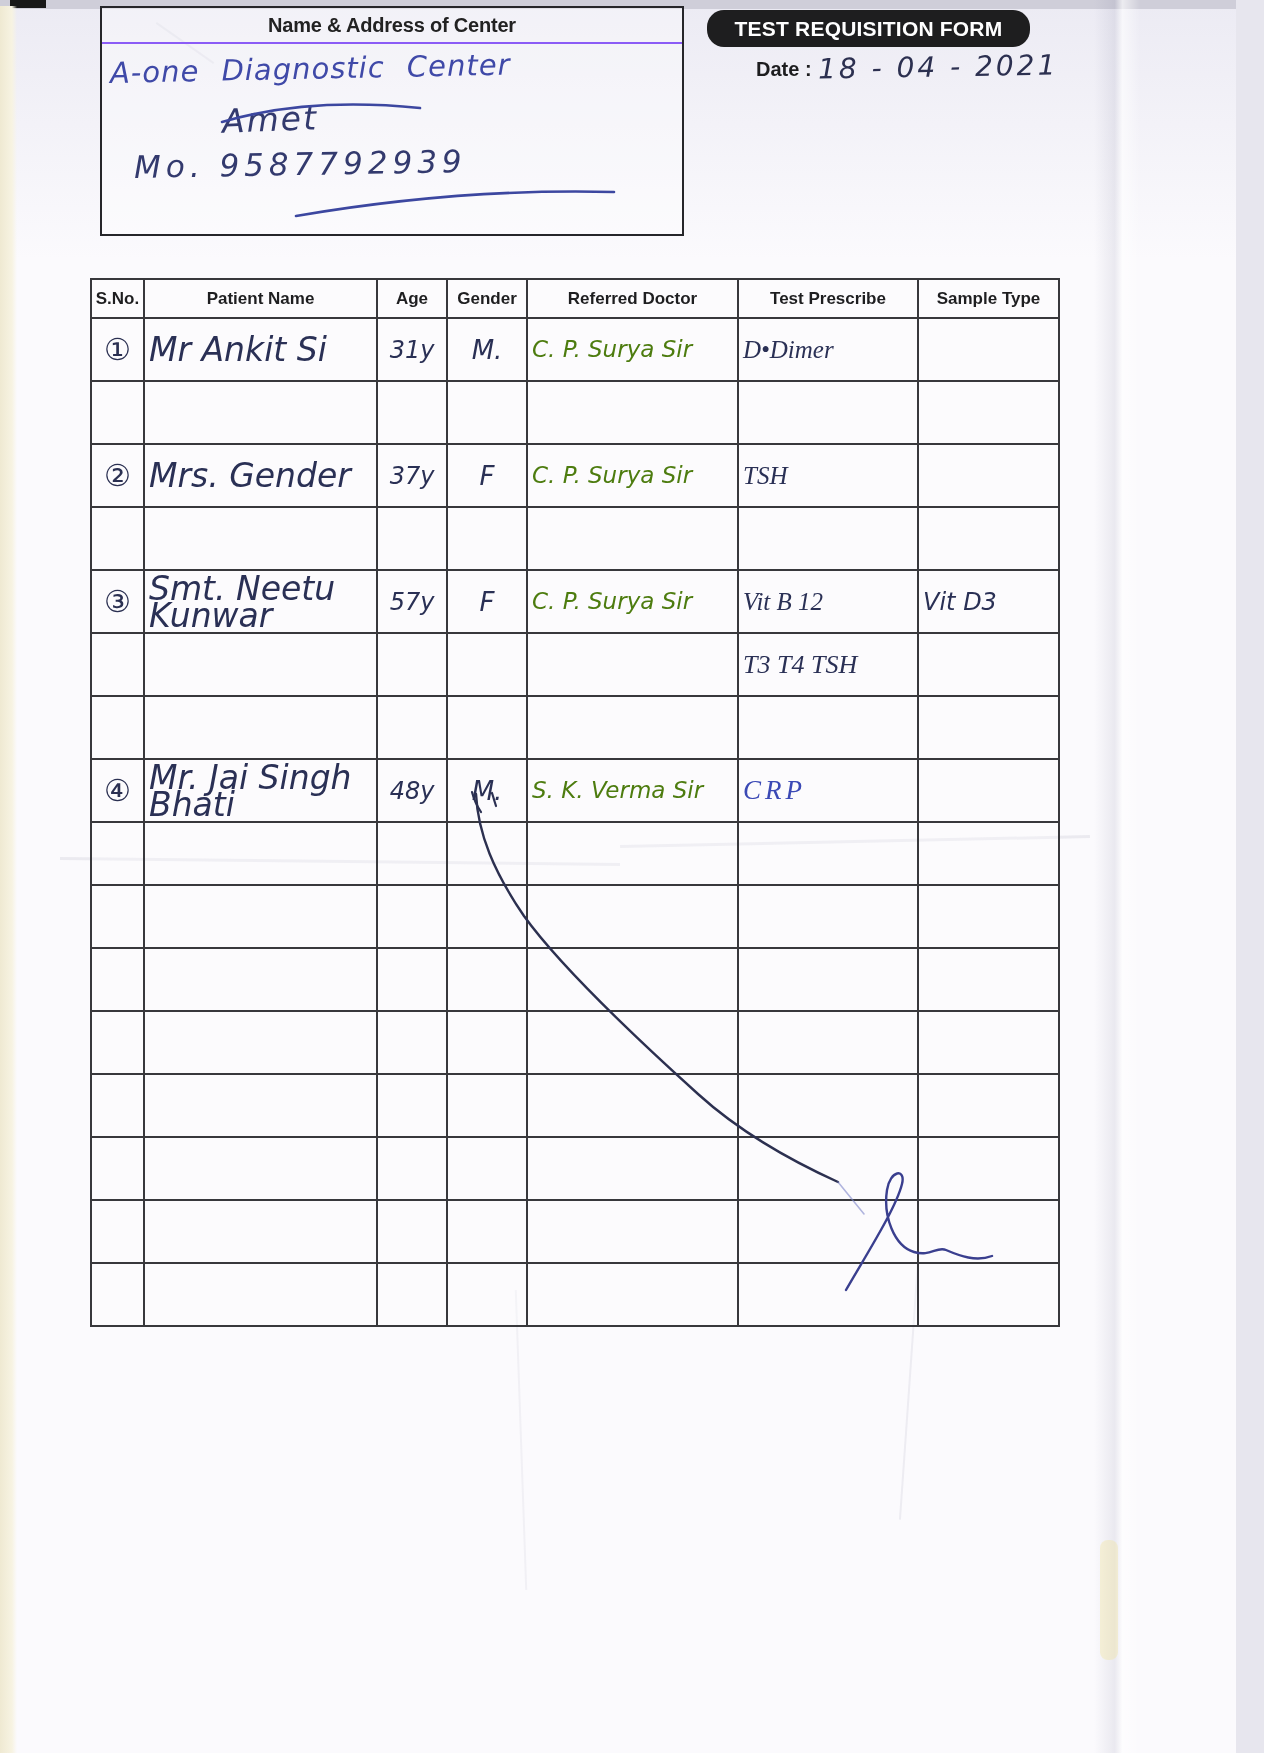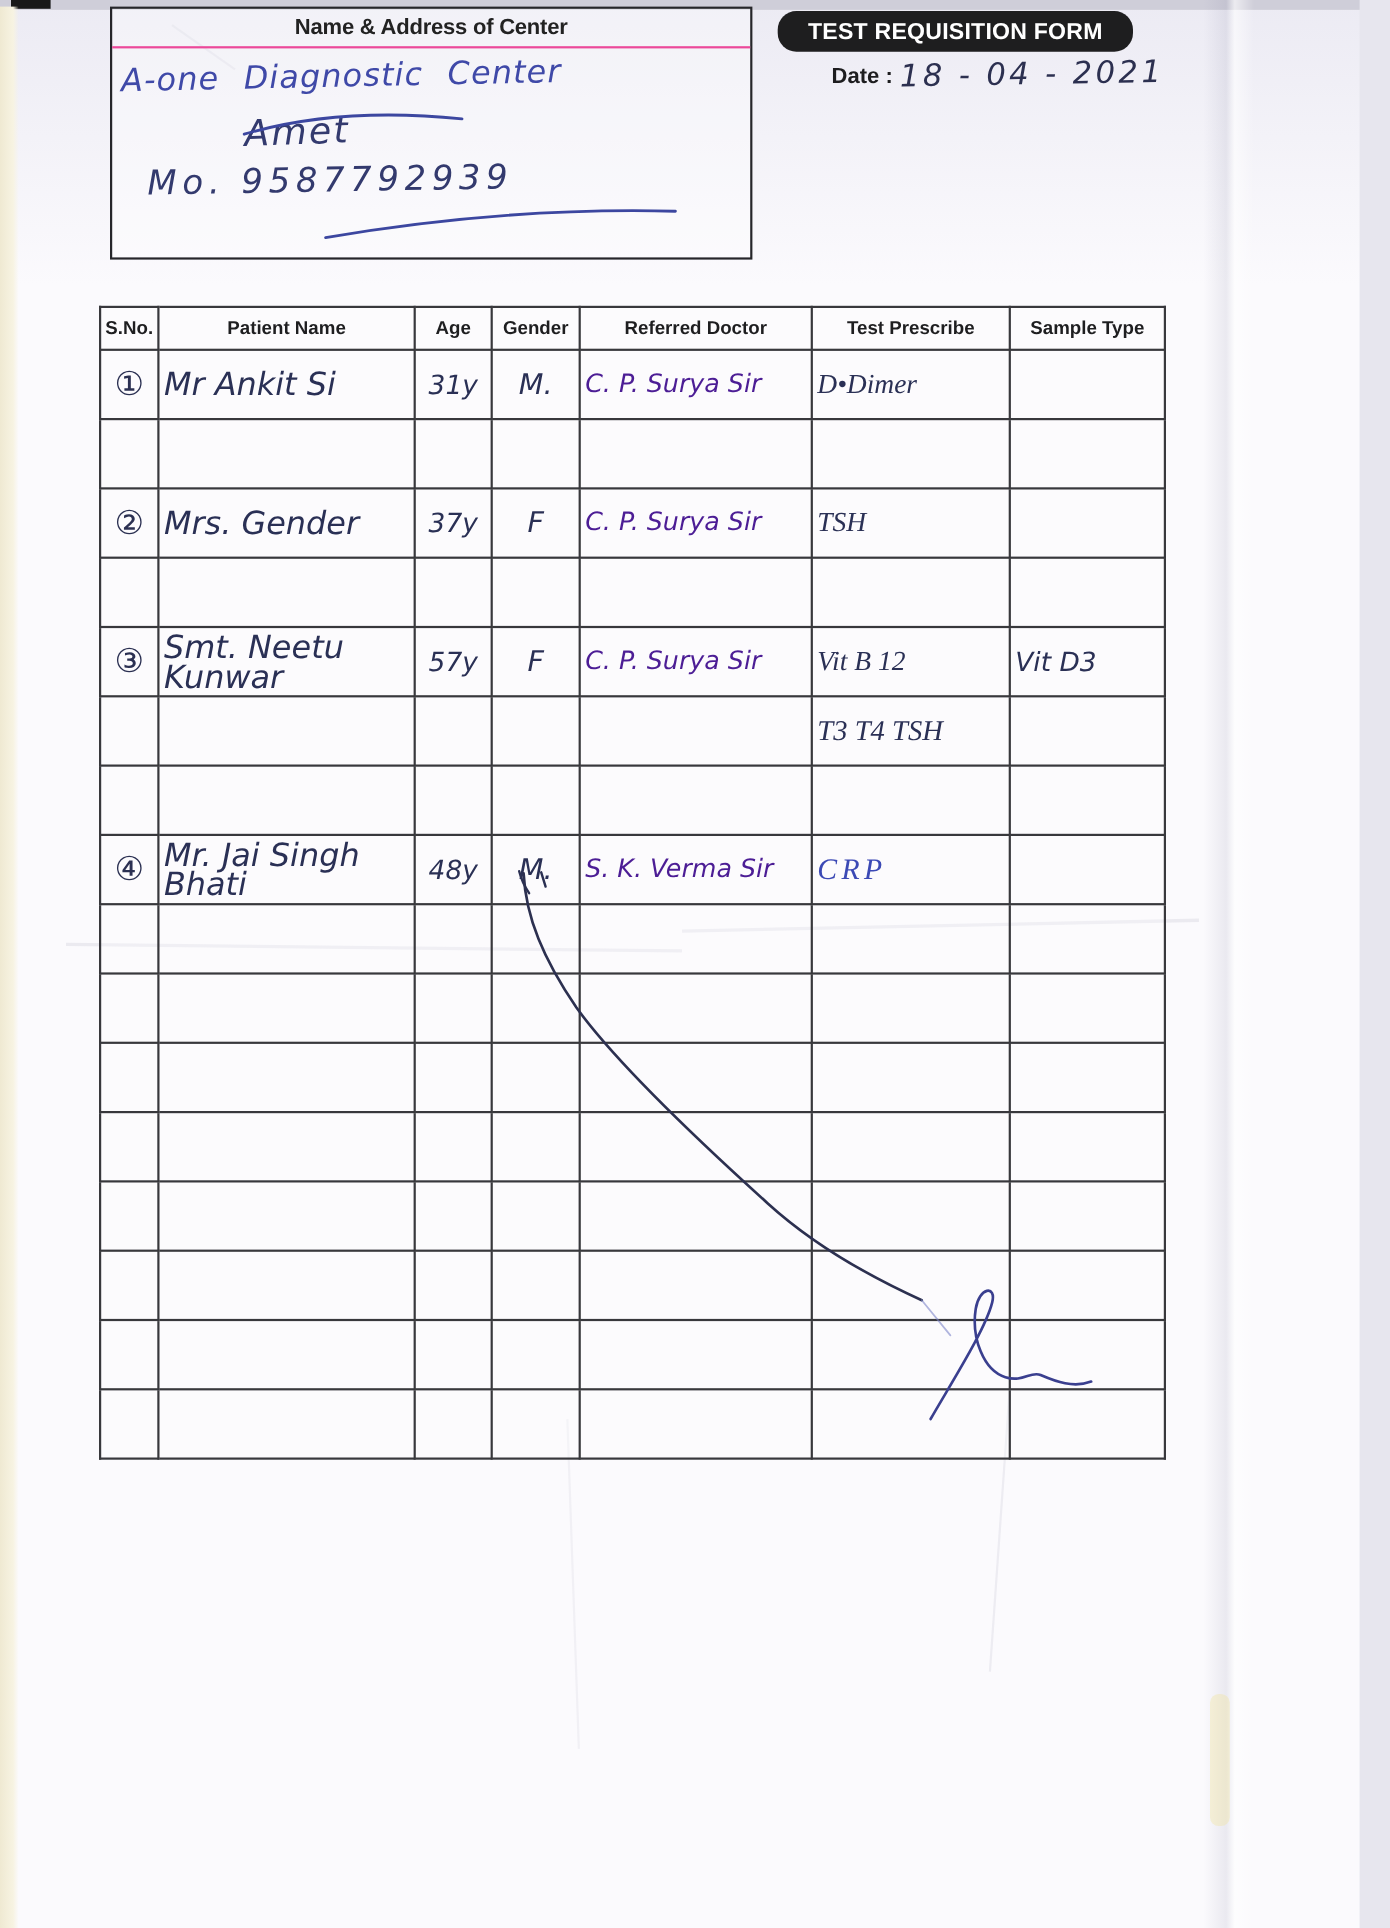--- a/index.html
+++ b/index.html
@@ -21,21 +21,21 @@
   .crease.c2{left:60px;top:860px;width:560px;height:3px;transform:rotate(.6deg);background:rgba(120,120,145,.12);}
   .crease.c3{left:620px;top:840px;width:470px;height:3px;transform:rotate(-1.2deg);background:rgba(120,120,145,.12);}
   .crease.c4{left:908px;top:1260px;width:2px;height:260px;transform:rotate(4deg);}
   .crease.c5{left:520px;top:1290px;width:2px;height:300px;transform:rotate(-2deg);background:rgba(120,120,145,.07);}
   .smudge{position:absolute;left:1100px;top:1540px;width:18px;height:120px;background:rgba(240,225,150,.35);border-radius:8px;}
 
   
   .center-box{position:absolute;left:100px;top:6px;width:580px;height:226px;
               border:2px solid #26262a;background:rgba(255,255,255,.35);}
   .center-box .title{display:block;text-align:center;font-weight:bold;font-size:20px;color:#222;
-              letter-spacing:-0.2px;padding:6px 0 5px;border-bottom:2px solid #ec4899;}
+              letter-spacing:-0.2px;padding:6px 0 5px;border-bottom:2px solid #8b5cf6;}
 
   .hw{font-family:"DejaVu Sans",sans-serif;font-style:italic;}
   .ink-blue{color:#3f49a8;}
   .ink-dark{color:#333a6e;}
 
   .cb-line1{position:absolute;left:8px;top:42px;width:564px;font-size:29px;word-spacing:12px;letter-spacing:1px;transform:rotate(-1.2deg);}
   .cb-line2{position:absolute;left:120px;top:92px;font-size:33px;letter-spacing:2px;transform:rotate(-2deg);}
   .cb-line3{position:absolute;left:32px;top:138px;font-size:31px;letter-spacing:5px;transform:rotate(-1deg);}
 
   
@@ -47,24 +47,24 @@
   .date-value{position:absolute;left:62px;top:-8px;width:300px;font-size:28px;letter-spacing:3px;white-space:nowrap;
               color:#2c3050;transform:rotate(-1deg);}
 
   
   table.req{position:absolute;left:90px;top:278px;width:968px;border-collapse:collapse;table-layout:fixed;
             background:rgba(255,255,255,.25);}
   table.req th,table.req td{border:2px solid #38383c;padding:0 4px;overflow:hidden;}
   table.req th{height:33px;font-size:17px;font-weight:bold;color:#1e1e20;text-align:center;padding:2px 2px;margin-top:44px;}
   table.req td{height:61px;vertical-align:middle;}
   td.col-sno{text-align:center;font-size:30px;color:#2b3052;font-style:normal;}
-  td.col-name{font-size:29px;color:#2a3055;line-height:27px;padding-left:14px;padding-right:34px;}
+  td.col-name{font-size:33px;color:#2a3055;line-height:27px;padding-left:14px;padding-right:34px;}
   td.col-age{font-size:24px;color:#2a3055;text-align:center;}
   td.col-gender{font-size:26px;color:#2a3055;text-align:center;}
-  td.col-doctor{font-size:23px;color:#4c1d95;line-height:25px;padding-left:10px;}
+  td.col-doctor{font-size:23px;color:#4d7c0f;line-height:25px;padding-left:10px;}
   td.col-test{font-size:25px;color:#2a3055;padding-left:10px;font-family:Liberation Serif, serif;}
   td.col-sample{font-size:24px;color:#2a3055;padding-left:8px;}
   tbody tr:nth-child(8) td.col-test{color:#3b49b5;font-size:27px;letter-spacing:4px;}
   tbody tr:nth-child(6) td.col-test{font-size:26px;}
   tbody tr:nth-child(8) td.col-doctor{}
 
   
   svg.ink{position:absolute;left:0;top:0;pointer-events:none;}
 </style>
 </head>

